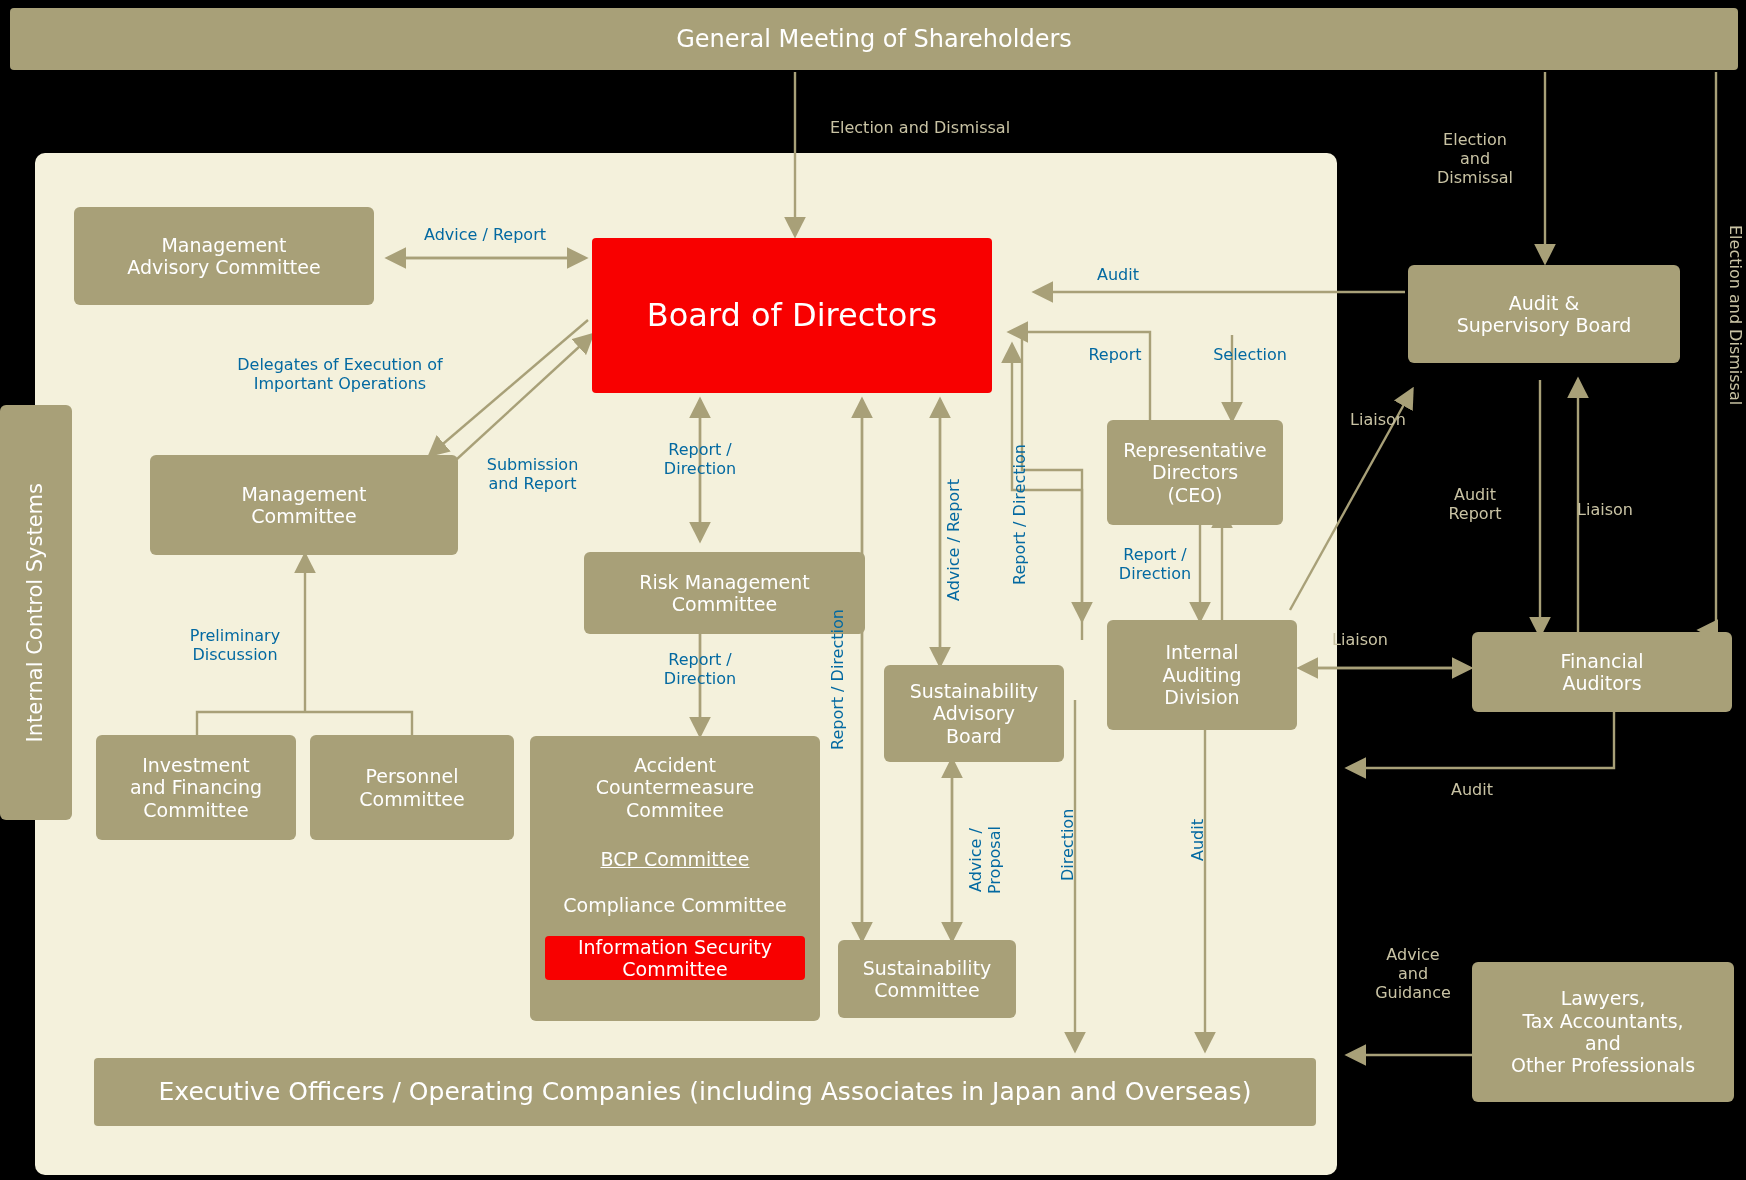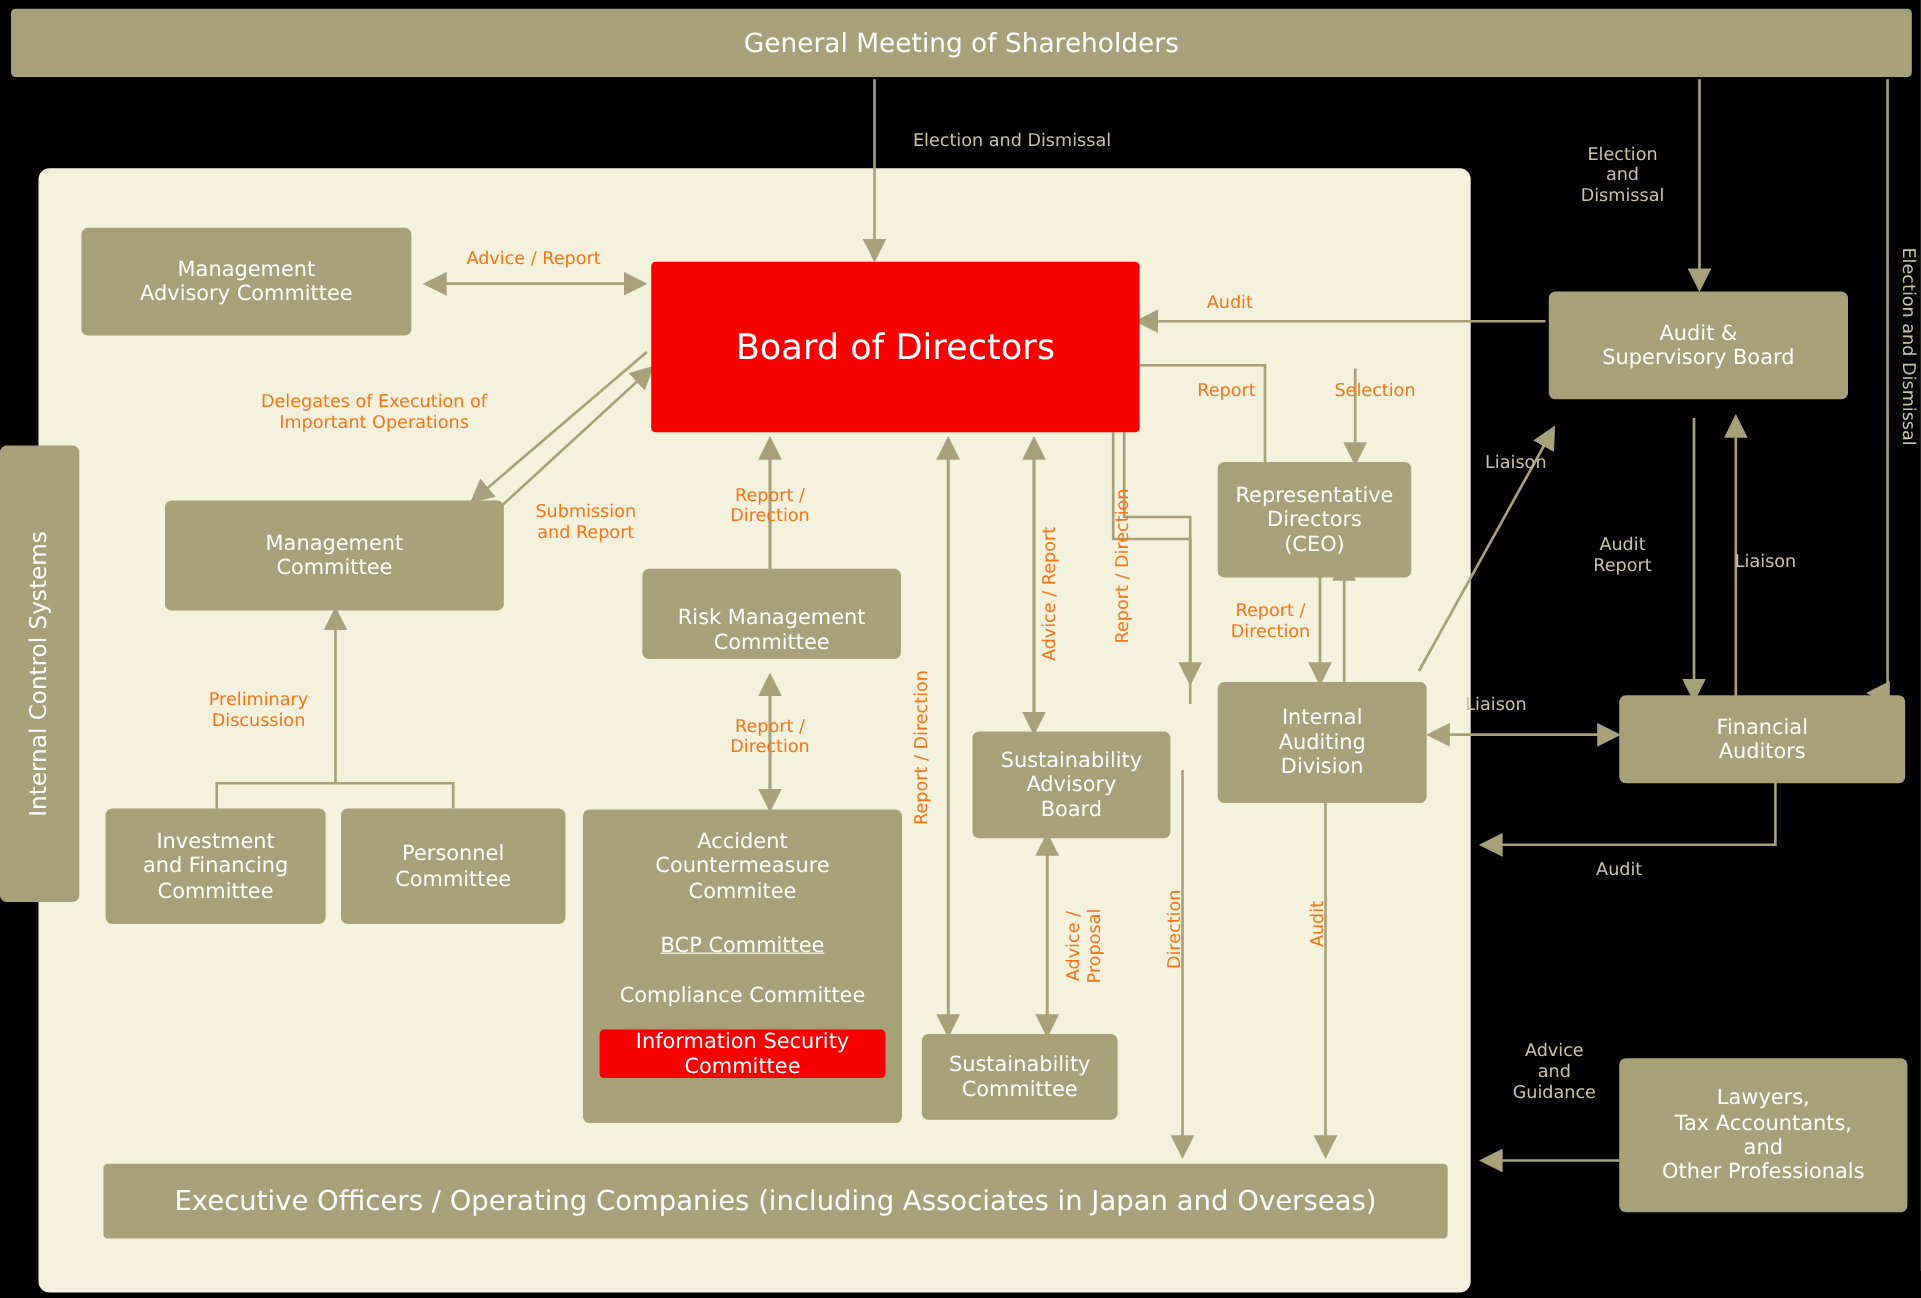--- a/index.html
+++ b/index.html
@@ -44,21 +44,21 @@
   }
   .lbl {
     position: absolute;
     color: #c9c3a4;
     font-size: 16px;
     line-height: 1.2;
     text-align: center;
     white-space: pre;
   }
   .lbl.dark {
-    color: #f97316;
+    color: #0369a1;
   }
   .lbl.vert {
     writing-mode: vertical-rl;
     text-align: center;
   }
   .lbl.vert180 {
     writing-mode: vertical-rl;
     transform: rotate(180deg);
     text-align: center;
   }
@@ -157,28 +157,28 @@
 
       <path d="M1205,700 L1205,1050" marker-end="url(#arr)"></path>
     </g>
   </svg>
 
   <div class="box" style="left:74px; top:207px; width:300px; height:98px;">
     <span style="white-space:pre-line;">Management
 Advisory Committee</span>
   </div>
 
-  <div class="box red" style="left:592px; top:238px; width:444px; height:155px; font-size:32px; border-radius:4px;">Board of Directors</div>
+  <div class="box red" style="left:592px; top:238px; width:400px; height:155px; font-size:32px; border-radius:4px;">Board of Directors</div>
 
   <div class="box" style="left:150px; top:455px; width:308px; height:100px;">
     <span style="white-space:pre-line;">Management
 Committee</span>
   </div>
 
-  <div class="box" style="left:584px; top:517px; width:235px; height:82px;align-items:flex-end;">
+  <div class="box" style="left:584px; top:552px; width:281px; height:82px;">
     <span style="white-space:pre-line;">Risk Management
 Committee</span>
   </div>
 
   <div class="box" style="left:96px; top:735px; width:200px; height:105px;">
     <span style="white-space:pre-line;">Investment
 and Financing
 Committee</span>
   </div>
 

